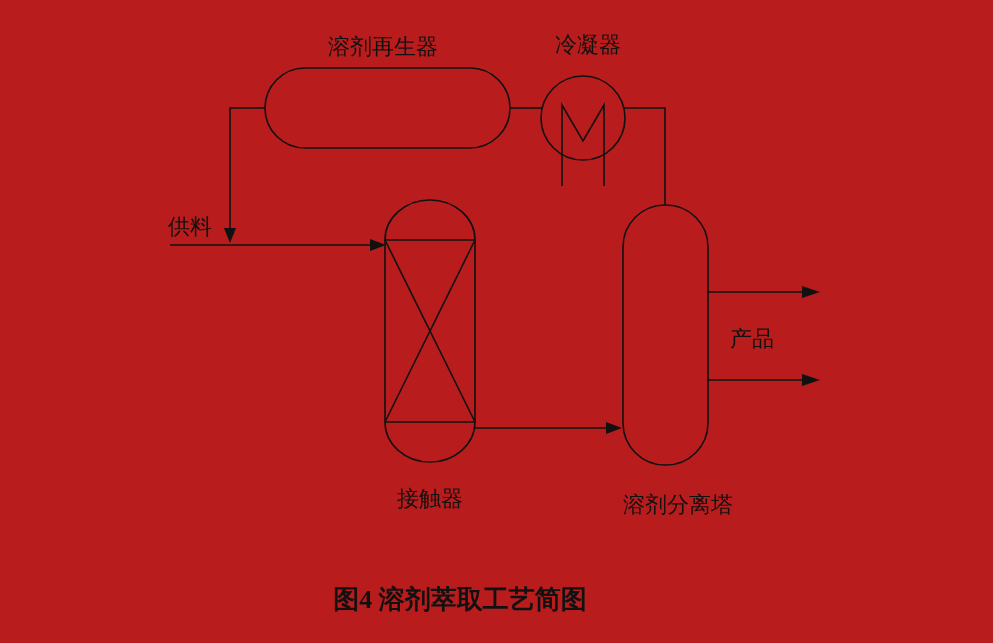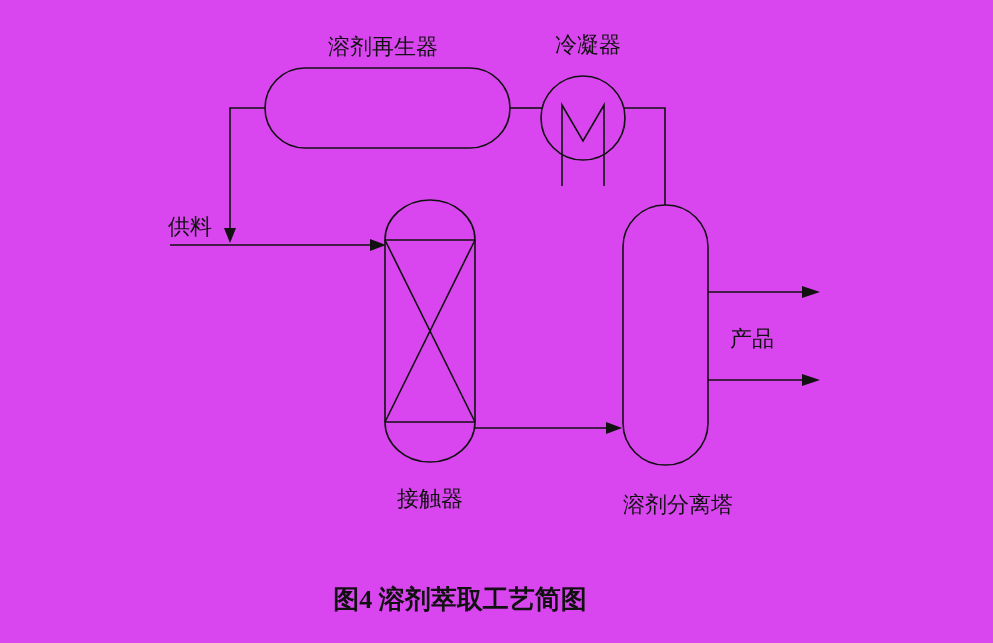--- a/index.html
+++ b/index.html
@@ -4,21 +4,21 @@
 <style>
   html, body {
     margin: 0;
     padding: 0;
     background: #ffffff;
   }
   .page {
     position: relative;
     width: 993px;
     height: 643px;
-    background: #d946ef;
+    background: #b91c1c;
     overflow: hidden;
     font-family: "Liberation Serif", serif;
   }
   svg {
     display: block;
   }
   .shape {
     fill: none;
     stroke: #111111;
     stroke-width: 1.6;

